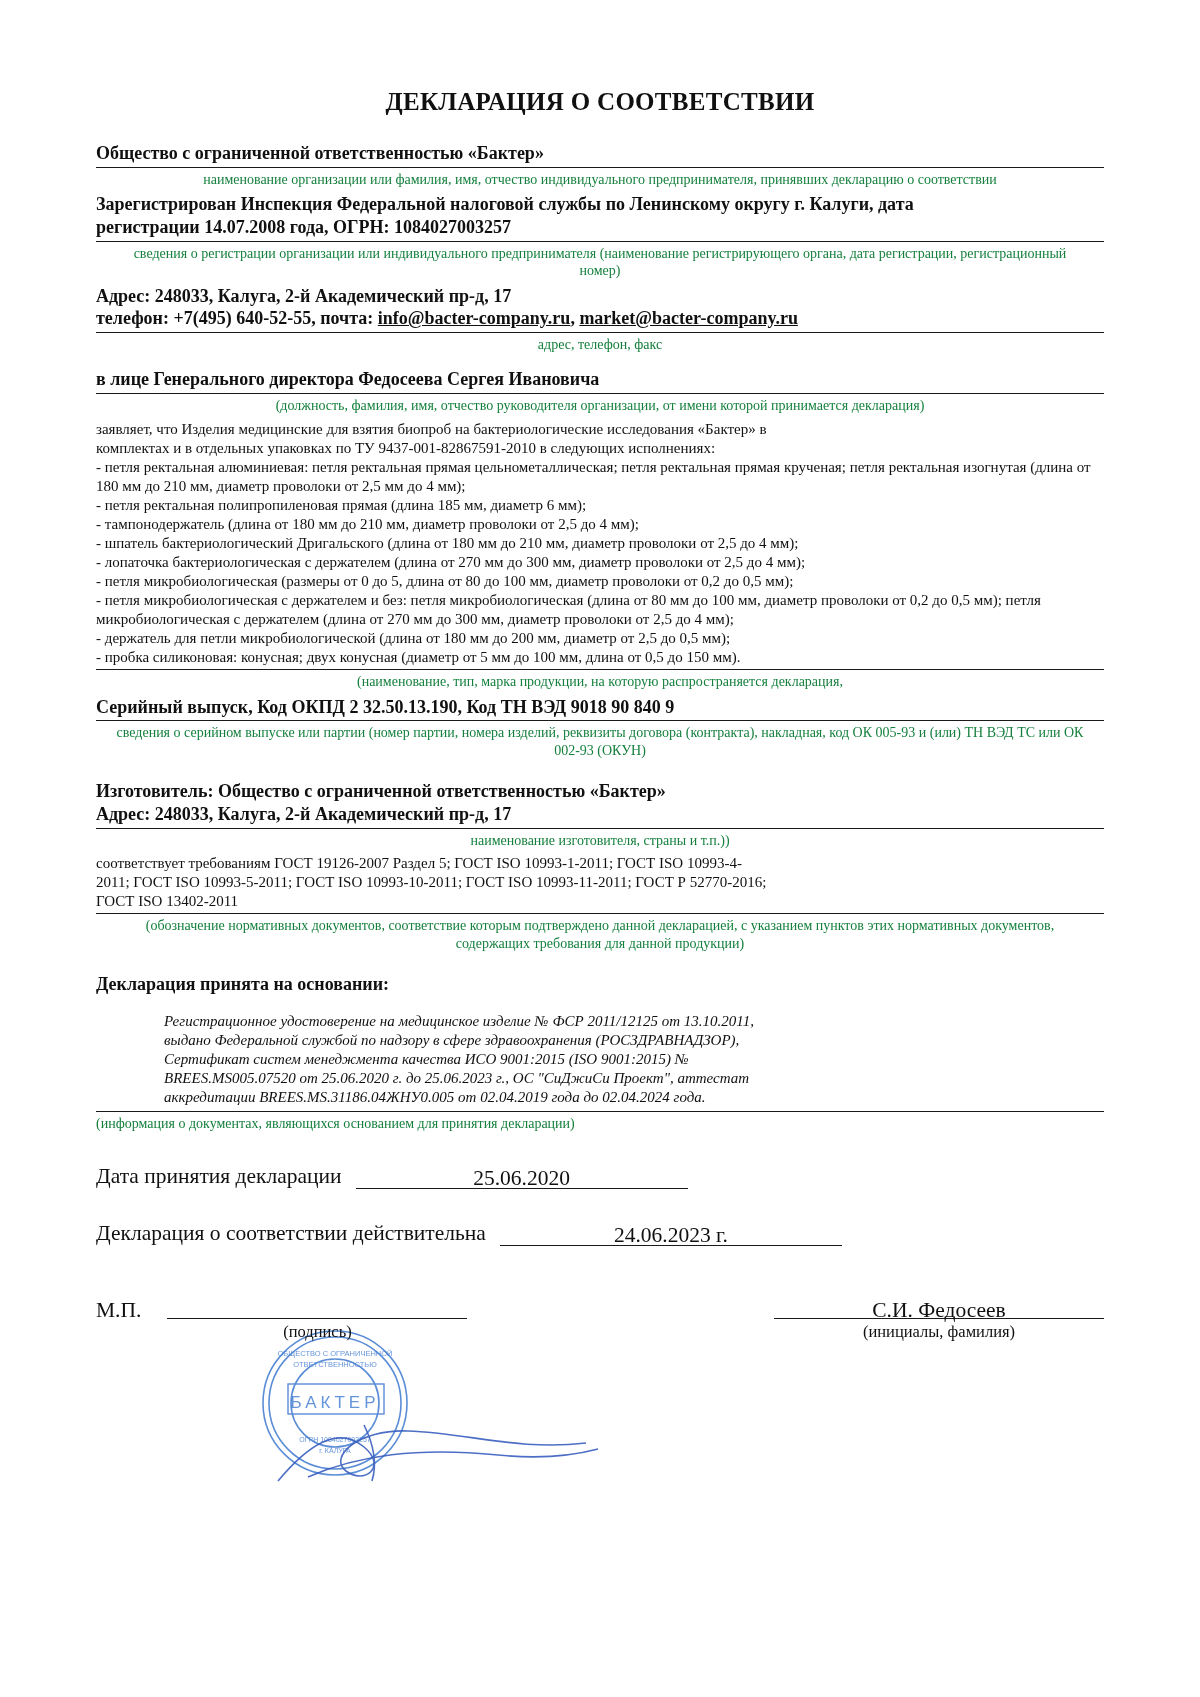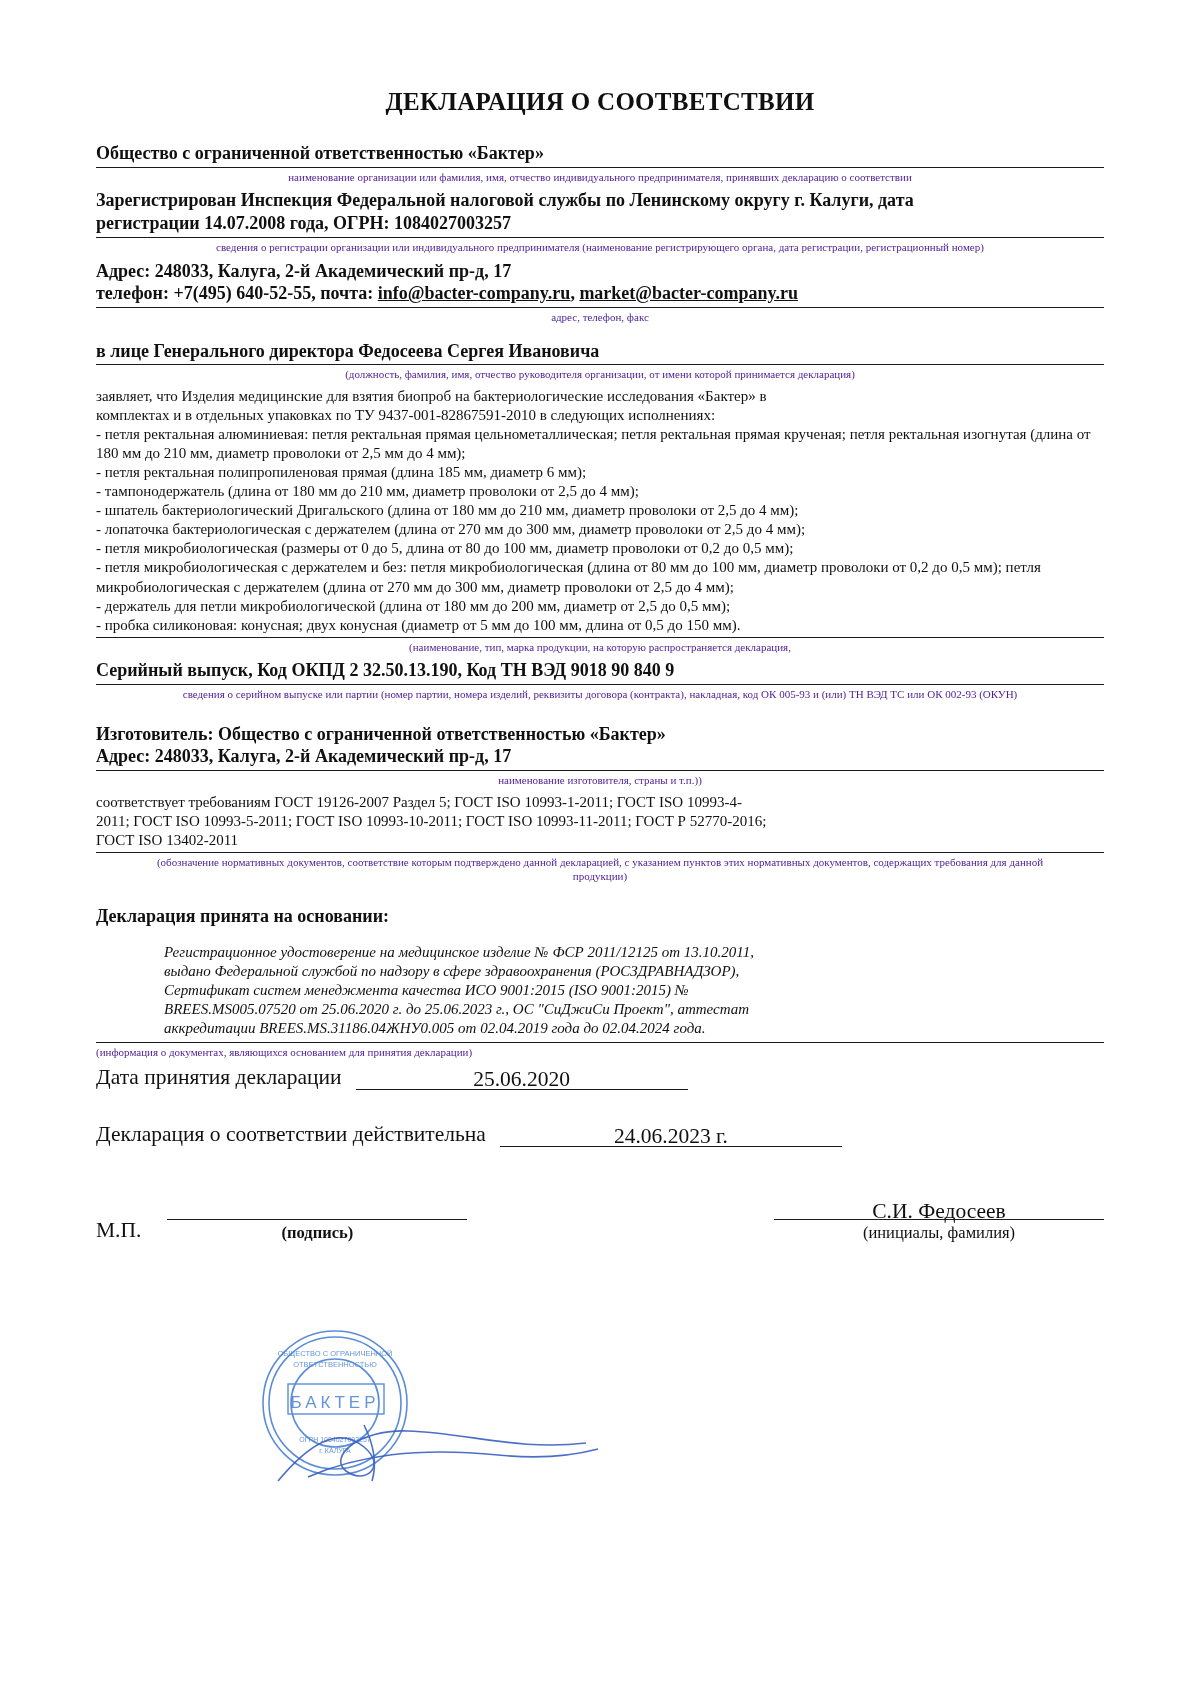--- a/index.html
+++ b/index.html
@@ -31,24 +31,24 @@
     font-size: 18px;
     line-height: 1.26;
     font-weight: bold;
   }
   .underline-block {
     border-bottom: 1.2px solid #1a1a1a;
     padding-bottom: 2px;
   }
   .caption {
     text-align: center;
-    font-size: 11px;
+    font-size: 14px;
     line-height: 1.25;
     padding: 3px 34px 5px 34px;
-    color: #4c1d95;
+    color: #15803d;
   }
   .caption.wide {
     padding-left: 10px;
     padding-right: 10px;
   }
   .indent2 {
     padding-left: 68px;
     font-style: italic;
   }
   .tight p {
@@ -63,40 +63,40 @@
     text-decoration: underline;
   }
   .spacer-10 { height: 10px; }
   .spacer-16 { height: 16px; }
 
   
   .sig-row {
     display: flex;
     align-items: flex-end;
     font-size: 21.5px;
+    margin-top: 26px;
     position: relative;
     z-index: 3;
   }
   .sig-label {
     white-space: nowrap;
   }
   .sig-fill {
     flex: 0 0 auto;
     border-bottom: 1.2px solid #1a1a1a;
     height: 22px;
     margin-left: 14px;
     text-align: center;
     padding: 0 6px;
   }
   .sig-value {
     font-size: 21.5px;
   }
   .mp-row {
     display: flex;
-    align-items: flex-end;
     margin-top: 52px;
     font-size: 21.5px;
     position: relative;
     z-index: 3;
   }
   .mp-label { white-space: nowrap; }
   .sigline {
     border-bottom: 1.2px solid #1a1a1a;
     height: 20px;
   }
@@ -222,21 +222,21 @@
     <span class="sig-fill sig-value" style="width: 320px;">25.06.2020</span>
   </div>
 
   <div class="sig-row" style="margin-top:32px;">
     <span class="sig-label">Декларация о соответствии действительна</span>
     <span class="sig-fill sig-value" style="width: 330px;">24.06.2023 г.</span>
   </div>
 
   <div class="mp-row">
     <span class="mp-label">М.П.</span>
-    <div style="width: 300px; margin-left: 26px; font-weight: bold;">
+    <div style="width: 300px; margin-left: 26px;">
       <div class="sigline"></div>
       <div class="cap-small">(подпись)</div>
     </div>
     <div style="flex:1;"></div>
     <div style="width: 330px;">
       <div class="sigline" style="text-align:center;">
         <span class="sig-value">С.И. Федосеев</span>
       </div>
       <div class="cap-small">(инициалы, фамилия)</div>
     </div>

